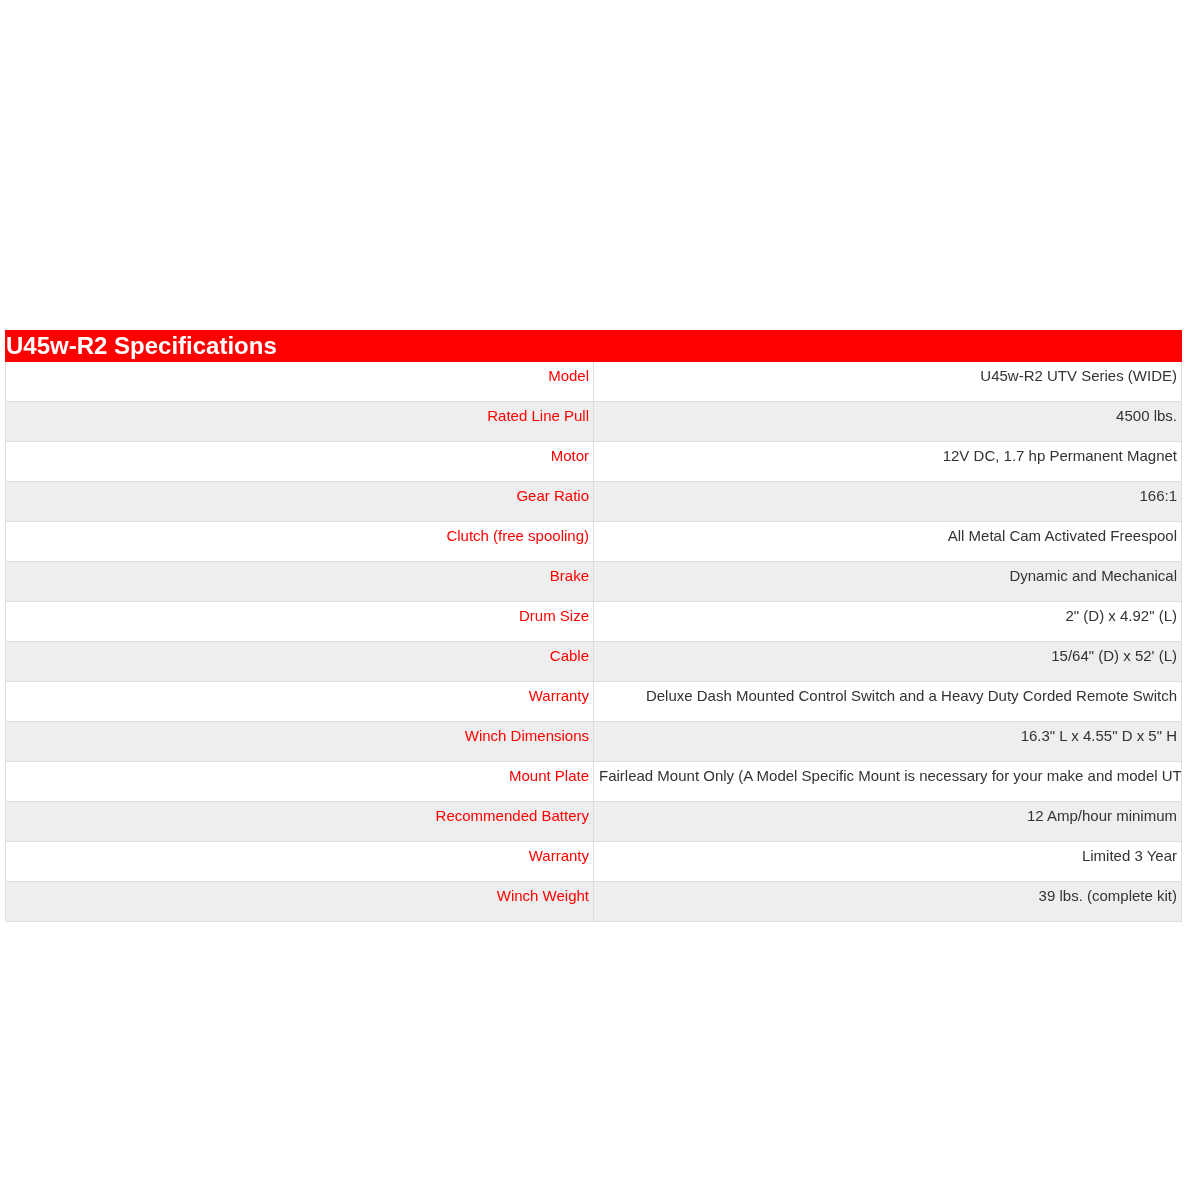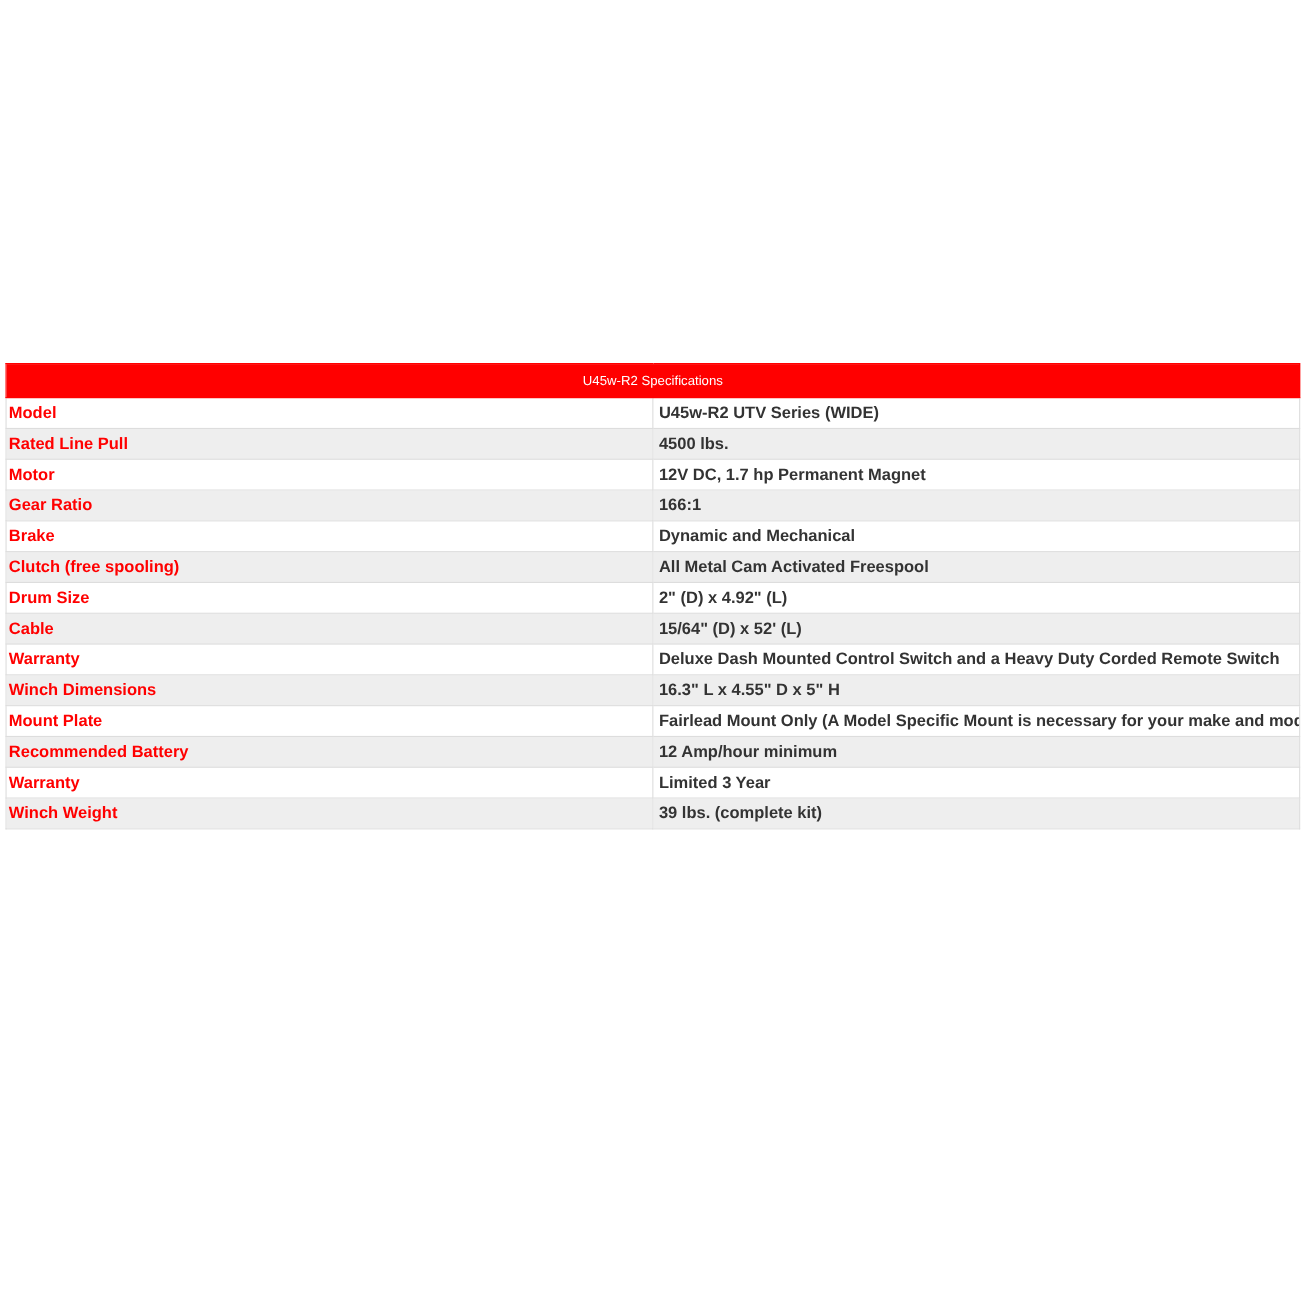--- a/index.html
+++ b/index.html
@@ -23,35 +23,36 @@
   .spec-table{
     position:absolute;
     left:5px; top:330px;
     width:1177px;
     border-collapse:collapse;
     table-layout:fixed;
   }
   .spec-table th.title-cell{
     background:var(--header-bg);
     color:var(--header-fg);
-    font-size:12px;
-    font-weight:normal;
-    text-align:center;
+    font-size:24px;
+    font-weight:bold;
+    text-align:left;
     padding:5px 0 5px 0;
     line-height:20px;
     border:1px solid var(--header-bg);
   }
   .spec-table td{
     border:1px solid var(--border-color);
     font-size:15px;
-    font-weight:bold;
+    font-weight:normal;
     line-height:17px;
-    padding:5px 4px 5px 5px;
+    padding:5px 4px 17px 5px;
     white-space:nowrap;
     overflow:hidden;
+    text-align:right;
   }
   .spec-table td.label{
     width:209px;
     color:var(--label-color);
     padding-left:2px;
   }
   .spec-table td.value{
     color:var(--value-color);
   }
   .spec-table tbody tr{ background:#ffffff; }
@@ -77,26 +78,26 @@
       </tr>
       <tr>
         <td class="label">Motor</td>
         <td class="value">12V DC, 1.7 hp Permanent Magnet</td>
       </tr>
       <tr>
         <td class="label">Gear Ratio</td>
         <td class="value">166:1</td>
       </tr>
       <tr>
+        <td class="label">Clutch (free spooling)</td>
+        <td class="value">All Metal Cam Activated Freespool</td>
+      </tr>
+      <tr>
         <td class="label">Brake</td>
         <td class="value">Dynamic and Mechanical</td>
-      </tr>
-      <tr>
-        <td class="label">Clutch (free spooling)</td>
-        <td class="value">All Metal Cam Activated Freespool</td>
       </tr>
       <tr>
         <td class="label">Drum Size</td>
         <td class="value">2" (D) x 4.92" (L)</td>
       </tr>
       <tr>
         <td class="label">Cable</td>
         <td class="value">15/64" (D) x 52' (L)</td>
       </tr>
       <tr>

